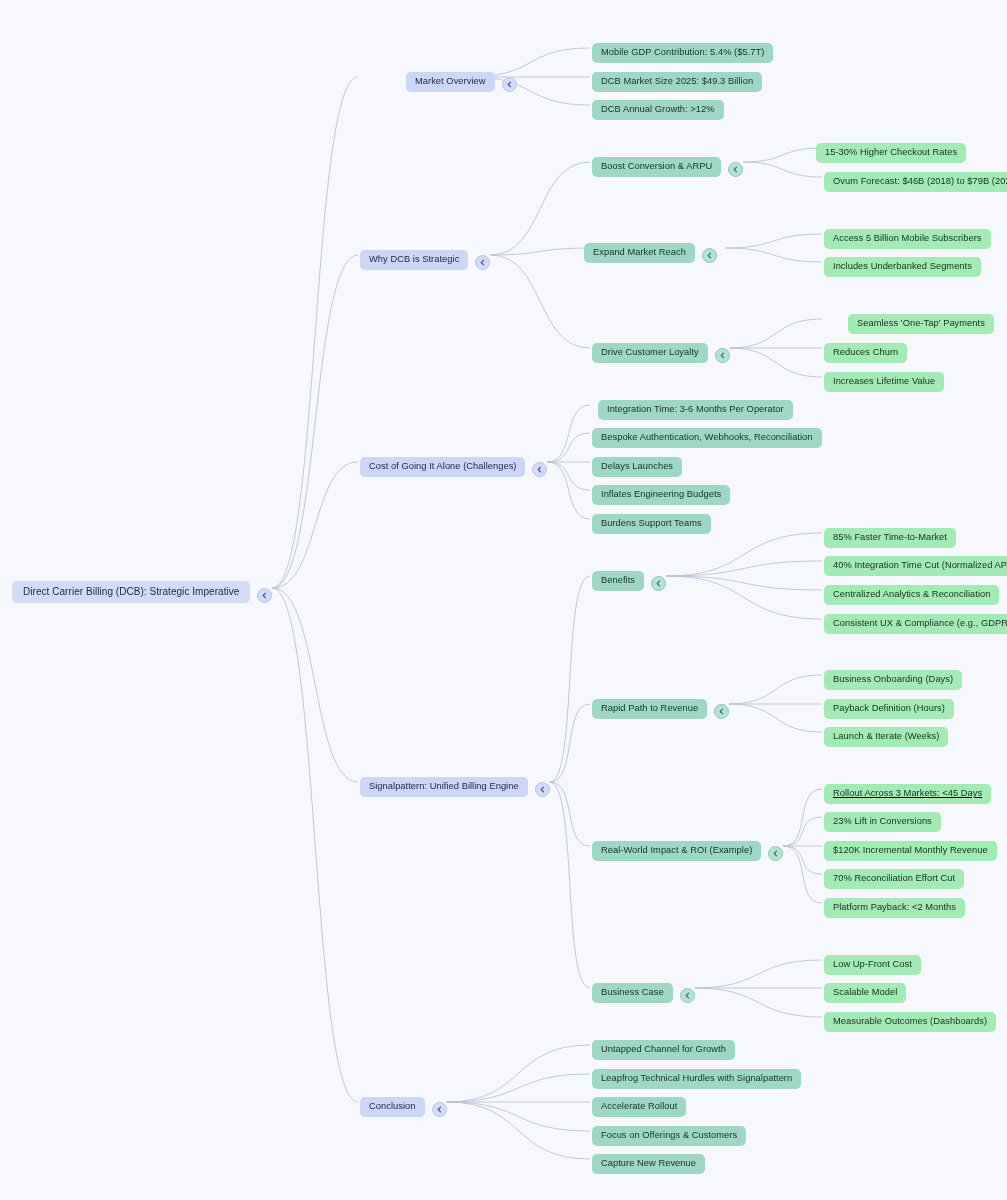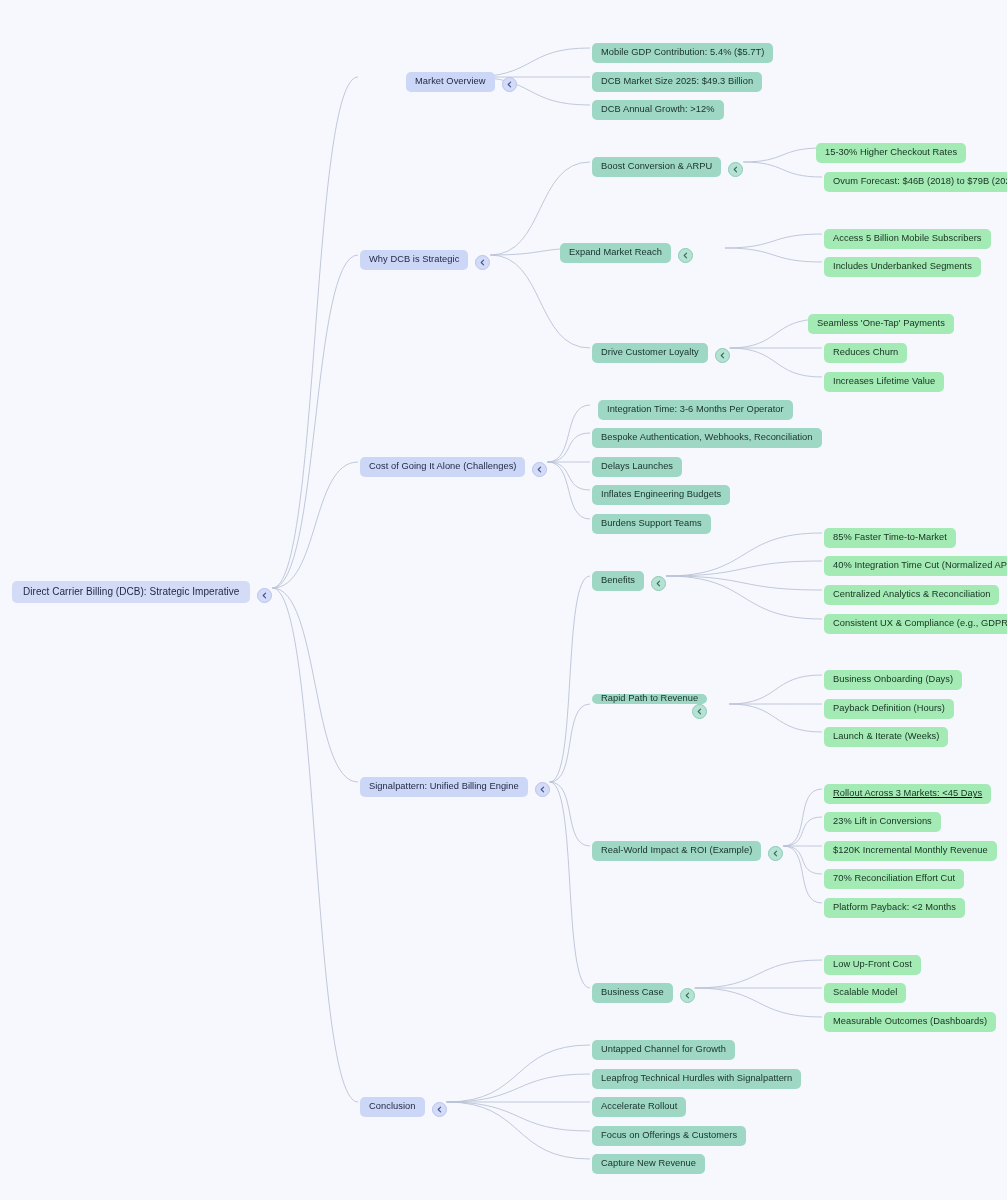--- a/index.html
+++ b/index.html
@@ -182,21 +182,21 @@
             <path d="M4.6 1.2 L2.2 3.5 L4.6 5.8" fill="none" stroke="#2f6f5c" stroke-width="1.1" stroke-linecap="round" stroke-linejoin="round"></path>
           </svg>
         </div>
       </div>
       <div class="node lvl3" style="left: 816px; top: 138px;">
         <div class="node-box">15-30% Higher Checkout Rates</div>
       </div>
       <div class="node lvl3" style="left: 824px; top: 167px;">
         <div class="node-box">Ovum Forecast: $46B (2018) to $79B (2023)</div>
       </div>
-      <div class="node lvl2" style="left: 560px; top: 238px;">
+      <div class="node lvl2" style="left: 584px; top: 238px;">
         <div class="node-box">Expand Market Reach</div>
         <div class="toggle">
           <svg width="7" height="7" viewBox="0 0 7 7">
             <path d="M4.6 1.2 L2.2 3.5 L4.6 5.8" fill="none" stroke="#2f6f5c" stroke-width="1.1" stroke-linecap="round" stroke-linejoin="round"></path>
           </svg>
         </div>
       </div>
       <div class="node lvl3" style="left: 824px; top: 224px;">
         <div class="node-box">Access 5 Billion Mobile Subscribers</div>
       </div>
@@ -204,21 +204,21 @@
         <div class="node-box">Includes Underbanked Segments</div>
       </div>
       <div class="node lvl2" style="left: 592px; top: 338px;">
         <div class="node-box">Drive Customer Loyalty</div>
         <div class="toggle">
           <svg width="7" height="7" viewBox="0 0 7 7">
             <path d="M4.6 1.2 L2.2 3.5 L4.6 5.8" fill="none" stroke="#2f6f5c" stroke-width="1.1" stroke-linecap="round" stroke-linejoin="round"></path>
           </svg>
         </div>
       </div>
-      <div class="node lvl3" style="left: 808px; top: 309px; border-radius: 6px;">
+      <div class="node lvl3" style="left: 848px; top: 309px; border-radius: 6px;">
         <div class="node-box">Seamless 'One-Tap' Payments</div>
       </div>
       <div class="node lvl3" style="left: 824px; top: 338px;">
         <div class="node-box">Reduces Churn</div>
       </div>
       <div class="node lvl3" style="left: 824px; top: 367px;">
         <div class="node-box">Increases Lifetime Value</div>
       </div>
       <div class="node lvl1" style="left: 360px; top: 452px;">
         <div class="node-box">Cost of Going It Alone (Challenges)</div>
@@ -264,21 +264,21 @@
       </div>
       <div class="node lvl3" style="left: 824px; top: 551px;">
         <div class="node-box">40% Integration Time Cut (Normalized API)</div>
       </div>
       <div class="node lvl3" style="left: 824px; top: 580px;">
         <div class="node-box">Centralized Analytics &amp; Reconciliation</div>
       </div>
       <div class="node lvl3" style="left: 824px; top: 609px;">
         <div class="node-box">Consistent UX &amp; Compliance (e.g., GDPR)</div>
       </div>
-      <div class="node lvl2" style="left: 592px; top: 694px; flex-direction: column;">
+      <div class="node lvl2" style="left: 592px; top: 694px;">
         <div class="node-box">Rapid Path to Revenue</div>
         <div class="toggle">
           <svg width="7" height="7" viewBox="0 0 7 7">
             <path d="M4.6 1.2 L2.2 3.5 L4.6 5.8" fill="none" stroke="#2f6f5c" stroke-width="1.1" stroke-linecap="round" stroke-linejoin="round"></path>
           </svg>
         </div>
       </div>
       <div class="node lvl3" style="left: 824px; top: 665px;">
         <div class="node-box">Business Onboarding (Days)</div>
       </div>

